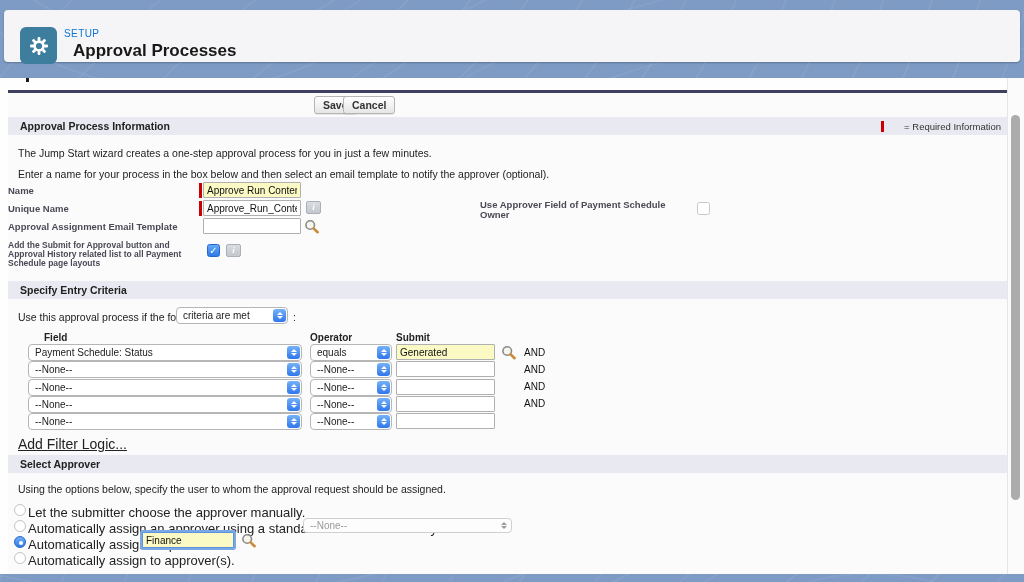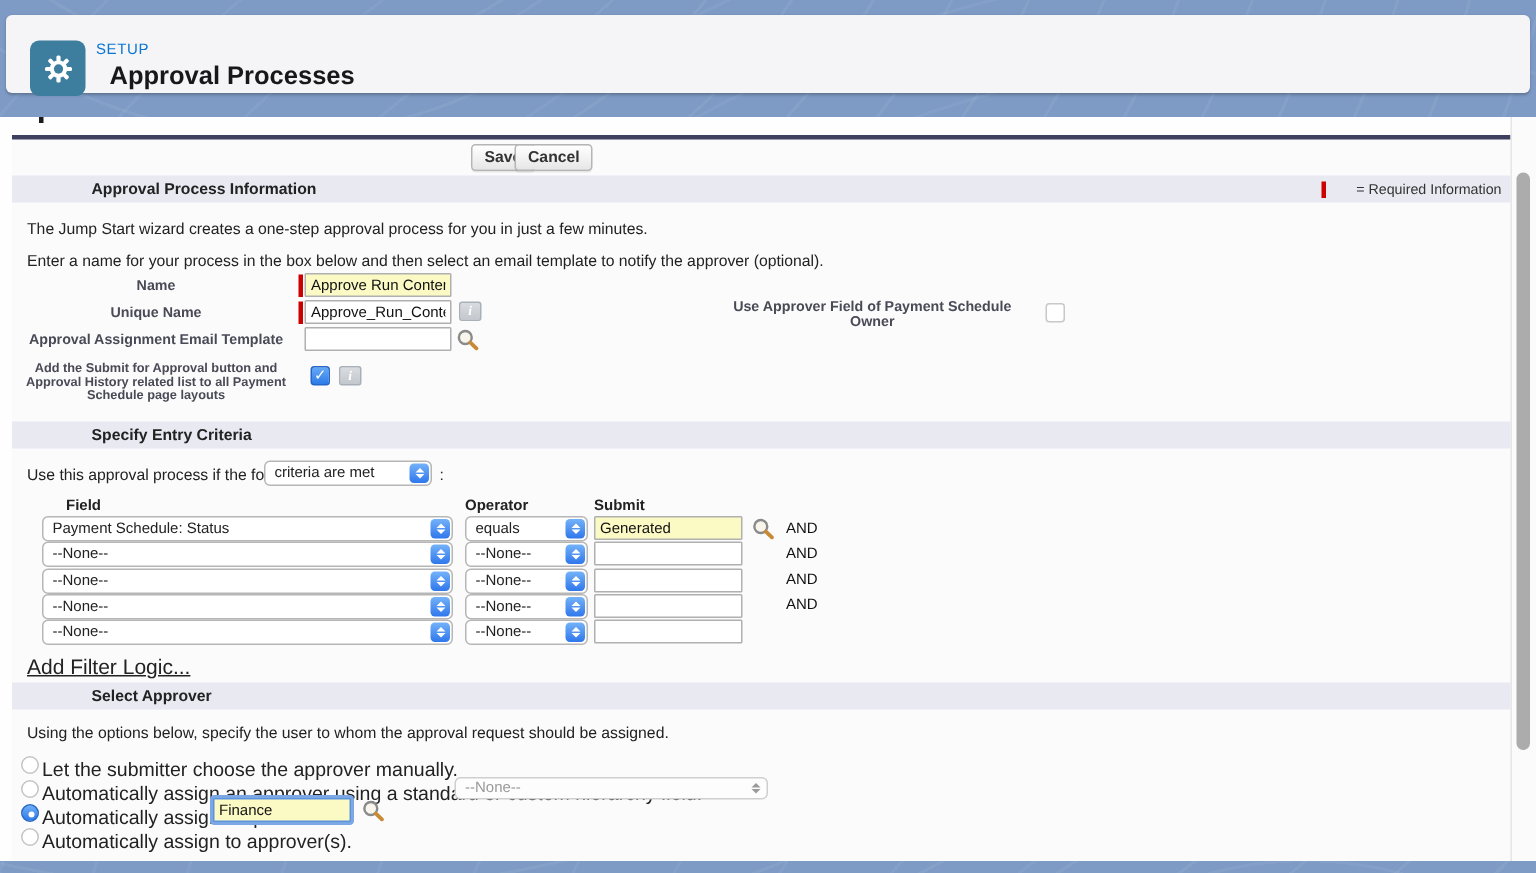--- a/index.html
+++ b/index.html
@@ -35,31 +35,31 @@
     background:#FBFBFC; border-top:3px solid #3F4060; }
 
   
   .btn { position:absolute; top:96px; height:18px; padding:1px 8px; font-size:10.5px; font-weight:700;
     color:#333; background:linear-gradient(#FFFFFF,#E6E6E6); border:1px solid #B5B5B5; border-radius:3px;
     box-shadow:0 1px 0 rgba(0,0,0,.08); line-height:14px; }
   .btn-save { left:314px; } .btn-cancel { left:343px; }
 
   
   .sec-bar { position:absolute; left:8px; width:1001px; height:18px; background:#E8E9F1;
-    display:flex; align-items:center;padding-left:41px; }
+    display:flex; align-items:center; }
   .sec-bar .sec-title { font-size:10.5px; font-weight:700; color:#222; padding-left:12px; }
   .sec-info { top:117px; } .sec-criteria { top:281px; } .sec-approver { top:455px; }
   .legend { margin-left:auto; padding-right:8px; display:flex; align-items:center; gap:20px;
     font-size:9.5px; color:#333; }
   .req-bar { display:inline-block; width:3px; height:11px; background:#CC0000; }
 
   .body-text { position:absolute; font-size:10.5px; color:#222; }
 
   
-  .flabel { position:absolute; font-size:9.5px; font-weight:700; color:#4a4a56; text-align:center; }
+  .flabel { position:absolute; font-size:9.5px; font-weight:700; color:#4a4a56; text-align:left; }
   .tbox { position:absolute; height:16px; border:1px solid #B0B0B0; background:#fff; font-size:10px;
     color:#111; padding:0 3px; font-family:"Liberation Sans","DejaVu Sans",sans-serif; border-radius:1px; }
   .tbox.hl { background:#FBFAC5; }
   .tbox.focus { outline:none; box-shadow:0 0 0 2px #7BA7E4; border-color:#5E93DC; }
   .reqmark { position:absolute; width:3px; height:15px; background:#CC0000; }
 
   .info-icon { position:absolute; width:15px; height:13px; background:linear-gradient(#D9DCE0,#C3C8CE);
     border:1px solid #AAB0B8; border-radius:2px; color:#fff; font-size:9px; font-weight:700;
     font-family:"Liberation Serif",serif; font-style:italic; text-align:center; line-height:11px; }
 

